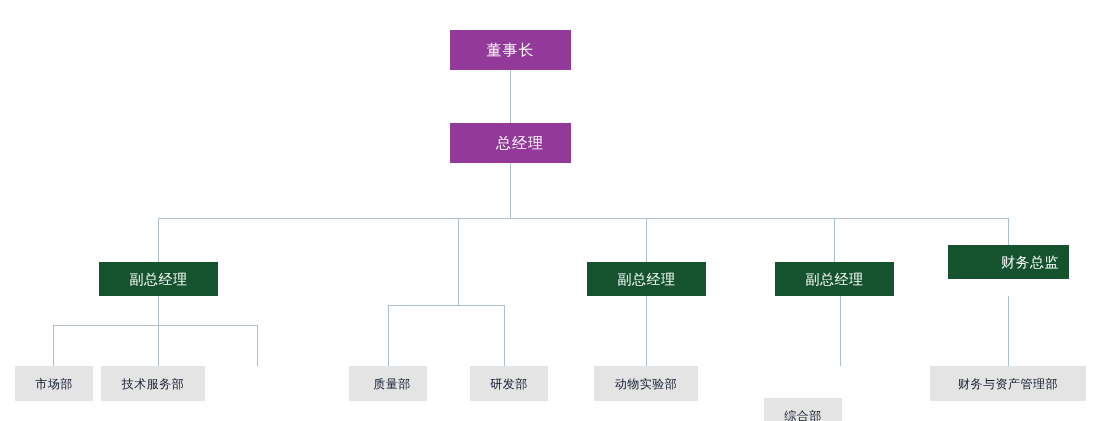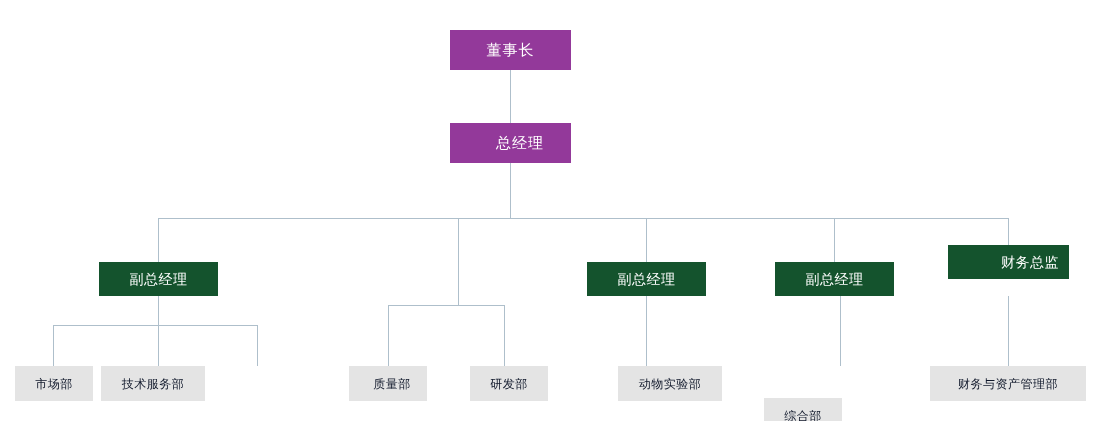--- a/index.html
+++ b/index.html
@@ -109,19 +109,19 @@
 
   <div class="node leaf" style="left:15px; top:366px; width:78px; height:35px;">市场部</div>
 
   <div class="node leaf" style="left:101px; top:366px; width:104px; height:35px;">技术服务部</div>
 
 
   <div class="node leaf" style="left:349px; top:366px; width:78px; height:35px;padding-left:8px;">质量部</div>
 
   <div class="node leaf" style="left:450px; top:366px; width:78px; height:35px;margin-left:20px;">研发部</div>
 
-  <div class="node leaf" style="left:618px; top:366px; width:104px; height:35px;">动物实验部</div>
+  <div class="node leaf" style="left:594px; top:366px; width:104px; height:35px;">动物实验部</div>
 
   <div class="node leaf" style="left:764px; top:366px; width:78px; height:35px;margin-top:32px;">综合部</div>
 
   <div class="node leaf" style="left:930px; top:366px; width:156px; height:35px;">财务与资产管理部</div>
 
 </div>
 
 </body></html>

